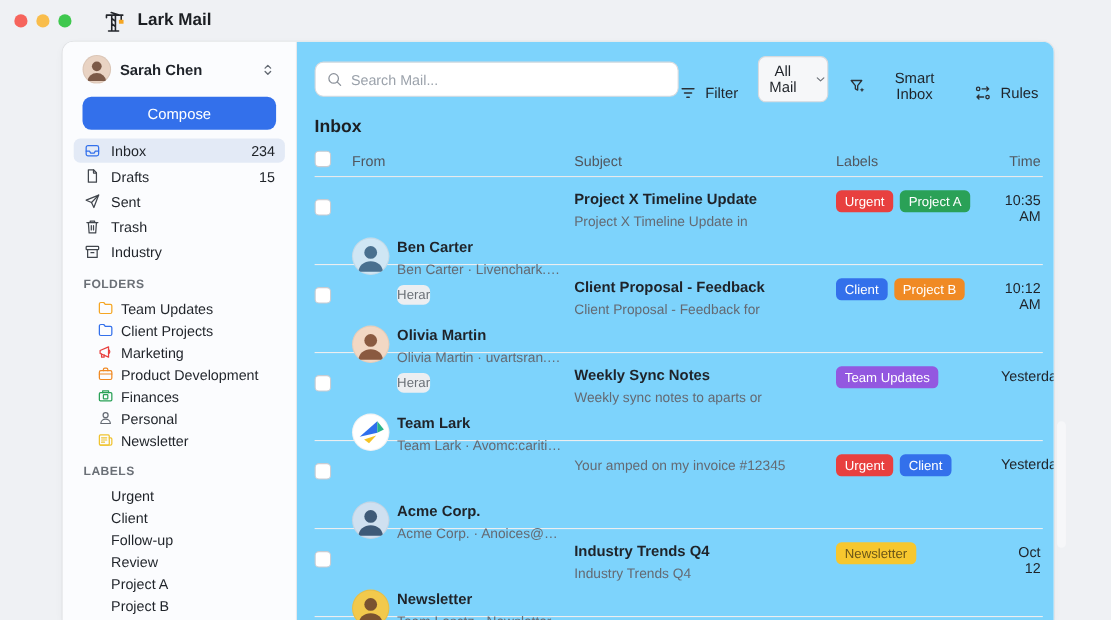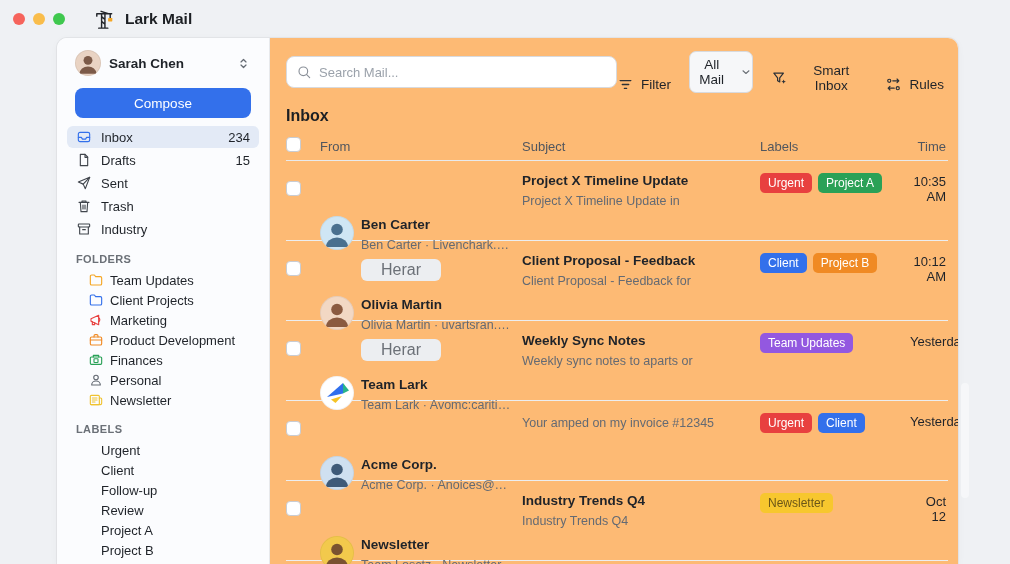--- a/index.html
+++ b/index.html
@@ -41,21 +41,21 @@
   .section-header { margin:13px 0 5px; padding:0 9px; font-size:11px; font-weight:600; color:#6b7077; letter-spacing:0.4px; }
   .folder-item { display:flex; align-items:center; gap:6px; padding:2px 4px; }
   .chev { width:11px; height:11px; color:#8a9099; visibility:hidden; flex-shrink:0; }
   .folder-icon { width:16px; height:16px; flex-shrink:0; }
   .folder-label { font-size:13px; white-space:nowrap; }
   .label-item { display:flex; align-items:center; gap:10px; padding:2.5px 9px; }
   .tag-icon { width:15px; height:15px; flex-shrink:0; }
   .label-name { font-size:13px; }
 
   
-  .main { flex:1; background:#fdba74; display:flex; flex-direction:column; overflow:hidden; }
+  .main { flex:1; background:#7dd3fc; display:flex; flex-direction:column; overflow:hidden; }
   .toolbar { display:flex; align-items:center; padding:13px 14px 0 16px; }
   .search-wrap { position:relative; width:332px; }
   .search-input { width:100%; height:32px; border:1px solid #d8dade; border-radius:8px; padding:0 10px 0 32px;
                   font-size:13px; color:#1f2329; background:#fff; font-family:inherit; outline:none; }
   .search-input::placeholder { color:#9ba2ab; }
   .search-icon { position:absolute; left:10px; top:8px; width:16px; height:16px; color:#8a9099; }
   .toolbar-right { margin-left:auto; display:flex; align-items:flex-end; gap:18px; }
   .tb-btn { display:flex; align-items:center; gap:7px; font-size:13.5px; cursor:pointer; background:none; border:none; font-family:inherit; color:#1f2329; }
   .tb-icon { width:17px; height:17px; color:#2b3036; flex-shrink:0; }
   .mail-select { display:flex; align-items:center; gap:7px; padding:5px 0; border:1px solid #d8dade; border-radius:7px;
@@ -70,21 +70,21 @@
   .checkbox { width:15px; height:15px; border:1.5px solid #c9ccd2; border-radius:4px; background:#fff; display:inline-block; cursor:pointer; }
 
   .row { height:80px; border-bottom:1px solid #eceef0; align-items:start; padding-top:11px; cursor:pointer; }
   .cell-check { padding-top:9px; }
   .from-cell { display:flex; gap:7px; min-width:0;margin-top:44px; }
   .avatar { width:34px; height:34px; border-radius:50%; flex-shrink:0; overflow:hidden;
             box-shadow:inset 0 0 0 1px rgba(0,0,0,0.05); }
   .from-text { min-width:0; }
   .from-name { font-size:13.5px; font-weight:700; line-height:18px; white-space:nowrap; overflow:hidden; }
   .from-sub { margin-top:4px; font-size:12.5px; color:#646a73; white-space:nowrap; overflow:hidden; text-overflow:ellipsis; max-width:152px; }
-  .from-tag { display:inline-block; margin-top:7px; padding:2px 20px; background:#eceef1; color:#6b7077; font-size:16px; border-radius:6px; }
+  .from-tag { display:inline-block; margin-top:7px; padding:2px 0; background:#eceef1; color:#6b7077; font-size:12px; border-radius:6px; }
   .subject-cell { padding-right:14px; min-width:0; }
   .subject-title { font-size:13.5px; font-weight:700; line-height:18px; white-space:nowrap; overflow:hidden; }
   .subject-sub { margin-top:4px; font-size:12.5px; color:#646a73; white-space:nowrap; overflow:hidden; }
   .labels-cell { display:flex; gap:6px; align-items:flex-start; padding-top:1px; }
   .pill { font-size:12px; font-weight:500; padding:3px 8px; border-radius:5px; line-height:14px; white-space:nowrap; }
   .time-cell { text-align:right; font-size:13px; padding-right:2px; padding-top:2px; }
 </style>
 </head>
 <body>
 

